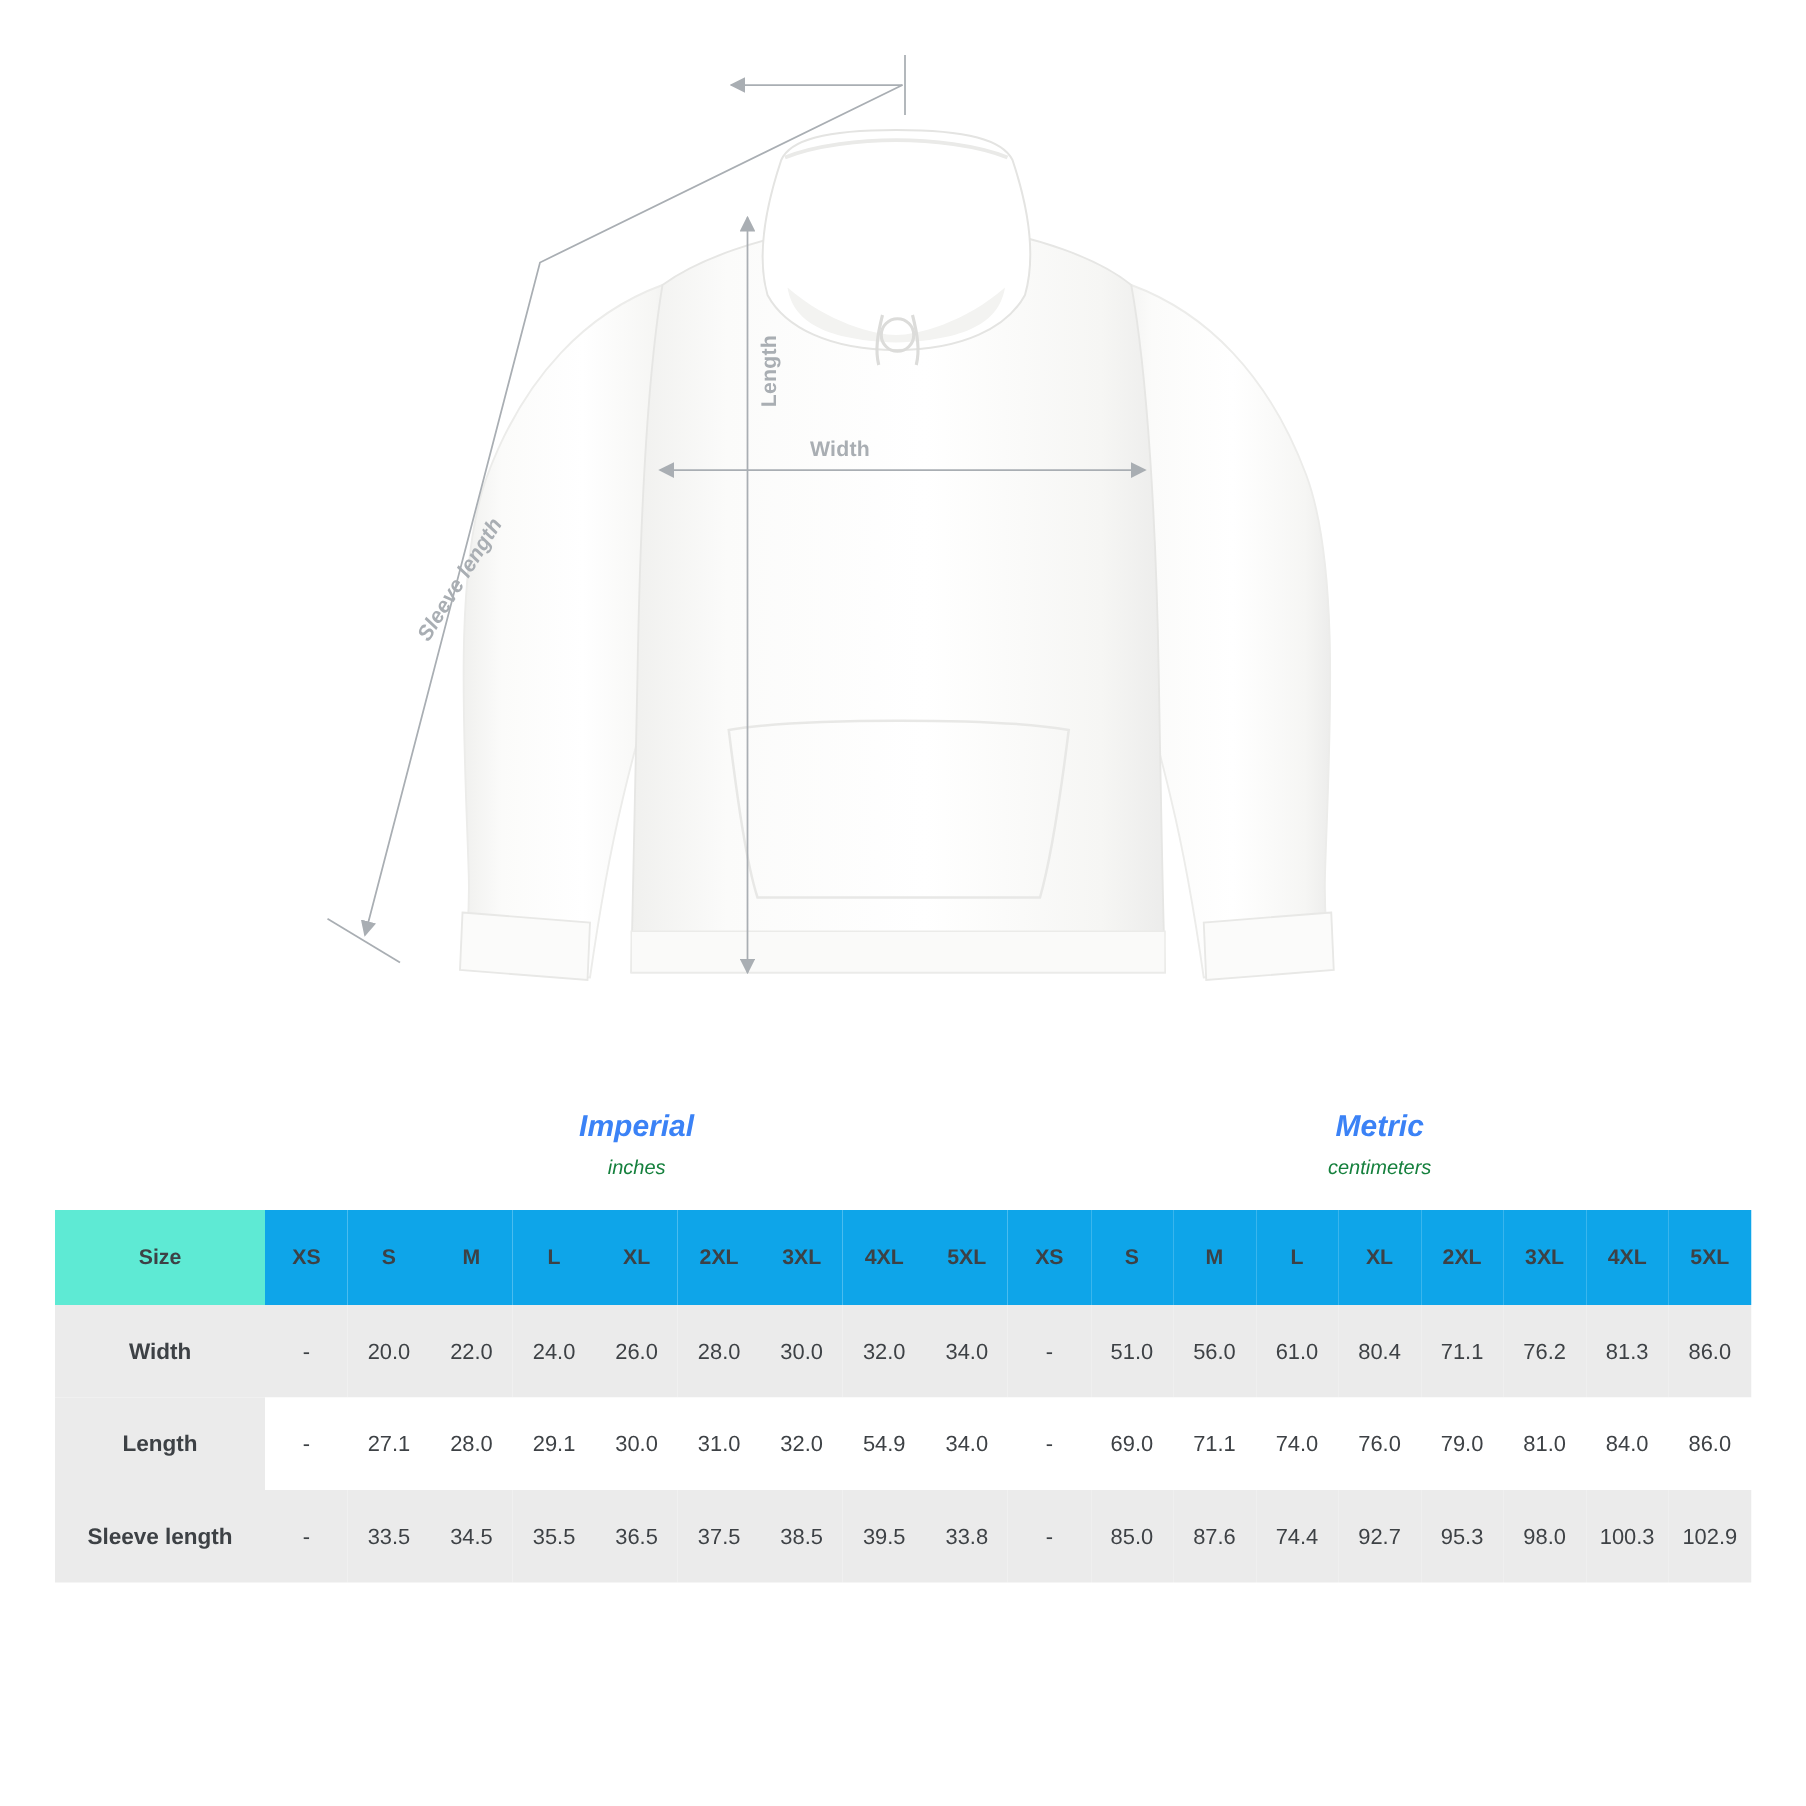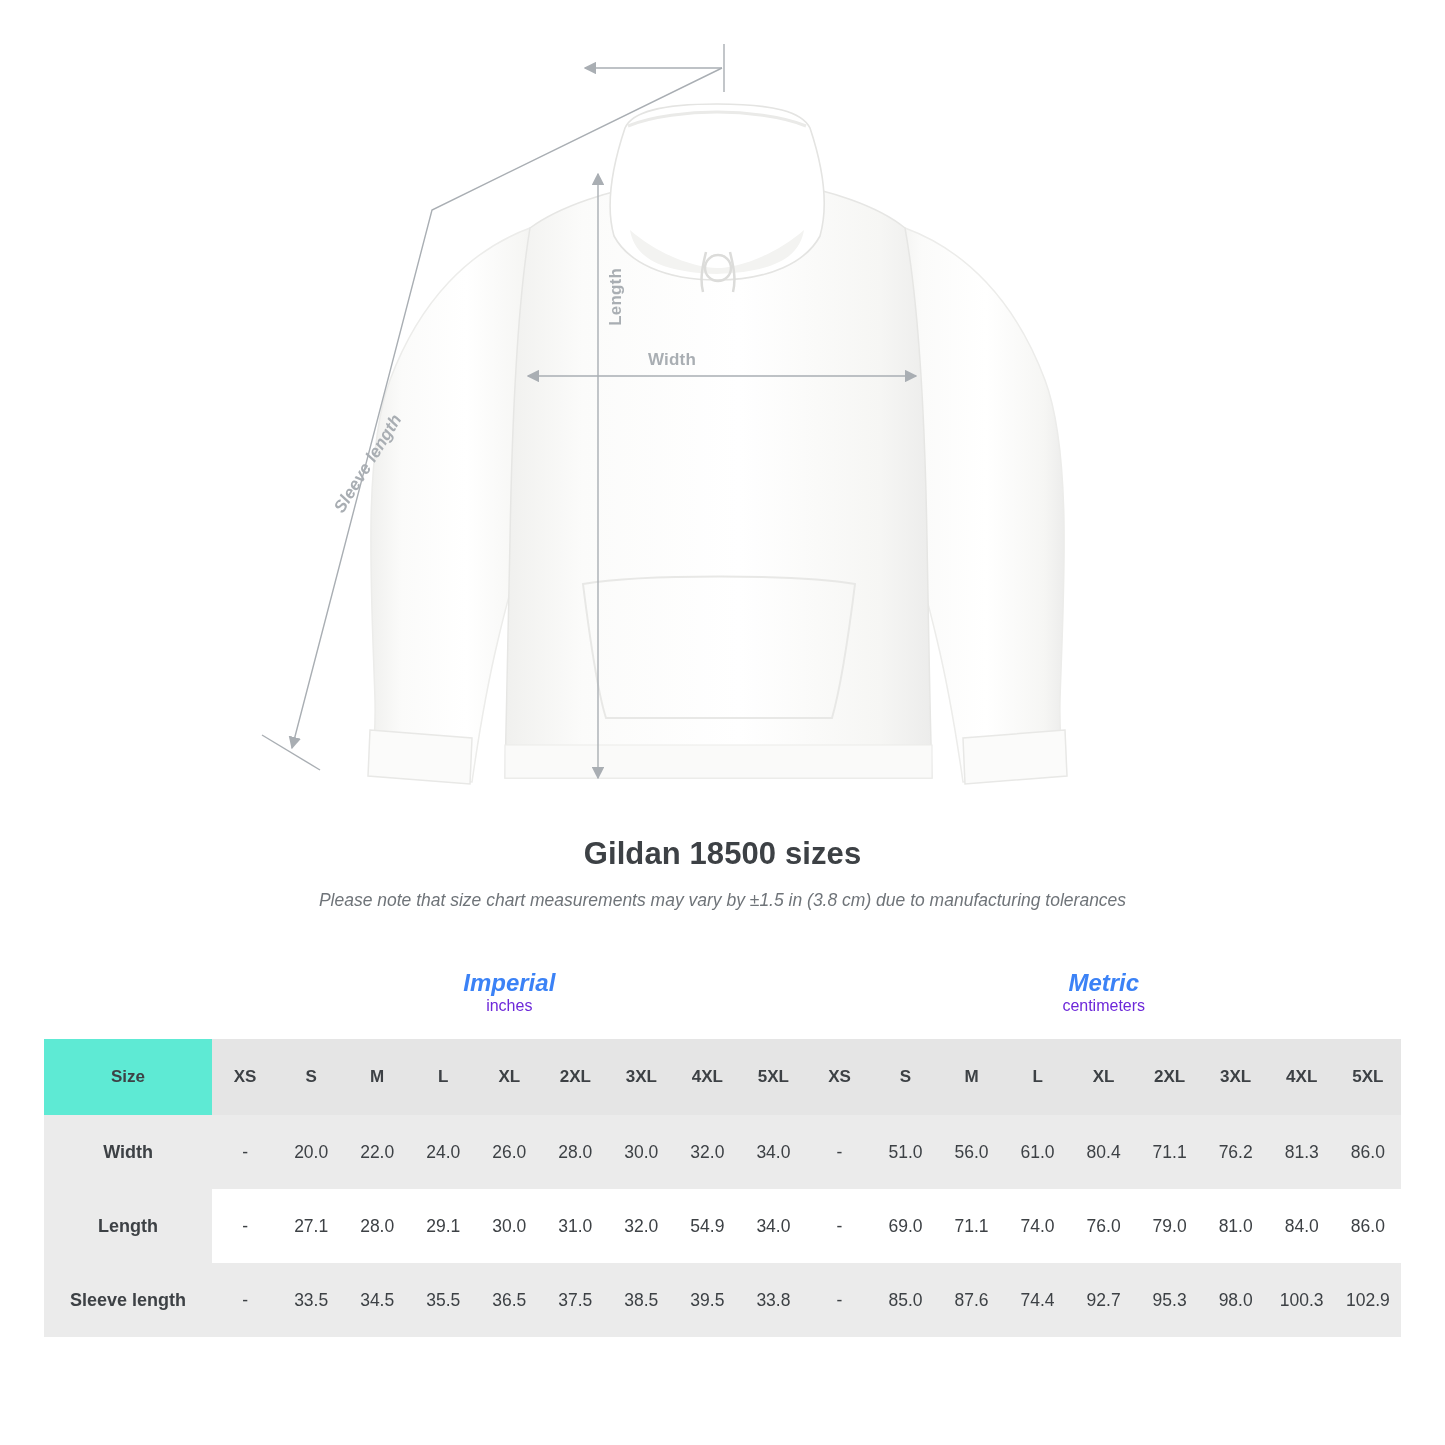--- a/index.html
+++ b/index.html
@@ -89,36 +89,37 @@
     vertical-align: middle;
   }
   .unit-name {
     font-size: 24px;
     font-weight: bold;
     font-style: italic;
     color: #3b82f6;
   }
   .unit-sub {
     font-size: 16px;
-    color: #6d28d9;
-    margin-top: 0;
+    font-style: italic;
+    color: #15803d;
+    margin-top: 10px;
   }
   .spacer-cell { background: #ebebeb; }
 
   .hdr-row td {
     height: 74px;
     font-weight: bold;
     font-size: 18px;
     color: #3d4145;
   }
   .hdr-row td.rowlabel {
     background: #5eead4;
   }
   .hdr-row td.sizecell {
-    background: #e5e5e5;
+    background: #0ea5e9;
   }
   .data-row td {
     height: 72px;
   }
   .data-row td.rowlabel {
     background: #ebebeb;
     font-weight: bold;
     font-size: 18px;
   }
   .data-row.alt td.datacell {
@@ -200,24 +201,20 @@
         <line x1="262" y1="735" x2="320" y2="770"></line>
         <line x1="585" y1="68" x2="722" y2="68" marker-start="url(#arrowStart)"></line>
       </g>
     </svg>
 
     <div class="dim-label vertical" style="left:606px; top:268px;">Length</div>
     <div class="dim-label" style="left:648px; top:350px;">Width</div>
     <div class="dim-label sleeve" style="left:330px; top:506px;">Sleeve length</div>
   </div>
 
-  <div class="title-block">
-    <div class="chart-title">Gildan 18500 sizes</div>
-    <div class="chart-note">Please note that size chart measurements may vary by ±1.5 in (3.8 cm) due to manufacturing tolerances</div>
-  </div>
 
   <div class="table-wrap">
     <table class="size-table">
       <colgroup>
         <col class="col-label">
         <col class="col-data">
           <col class="col-data">
           <col class="col-data">
           <col class="col-data">
           <col class="col-data">

